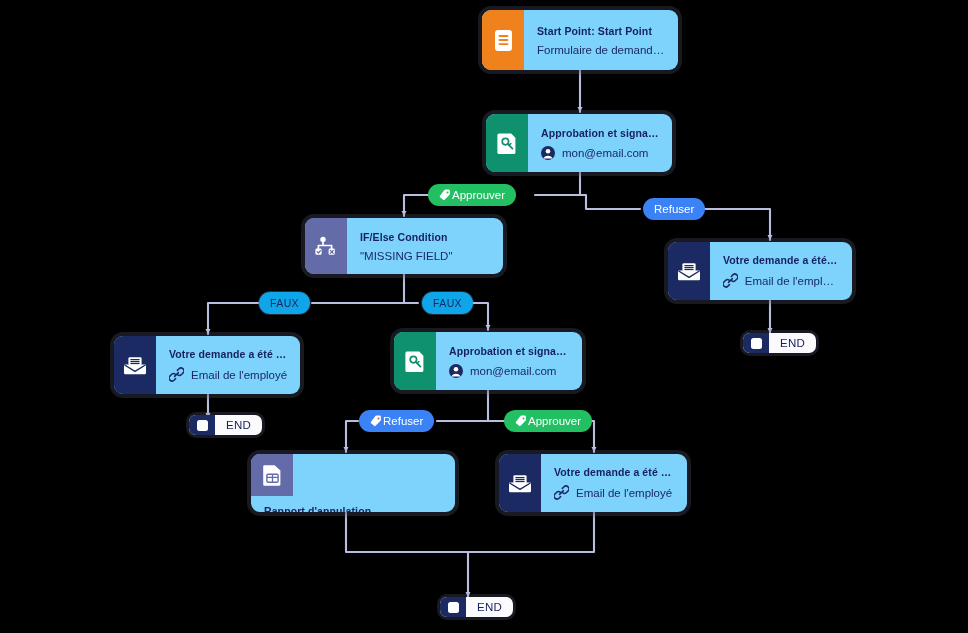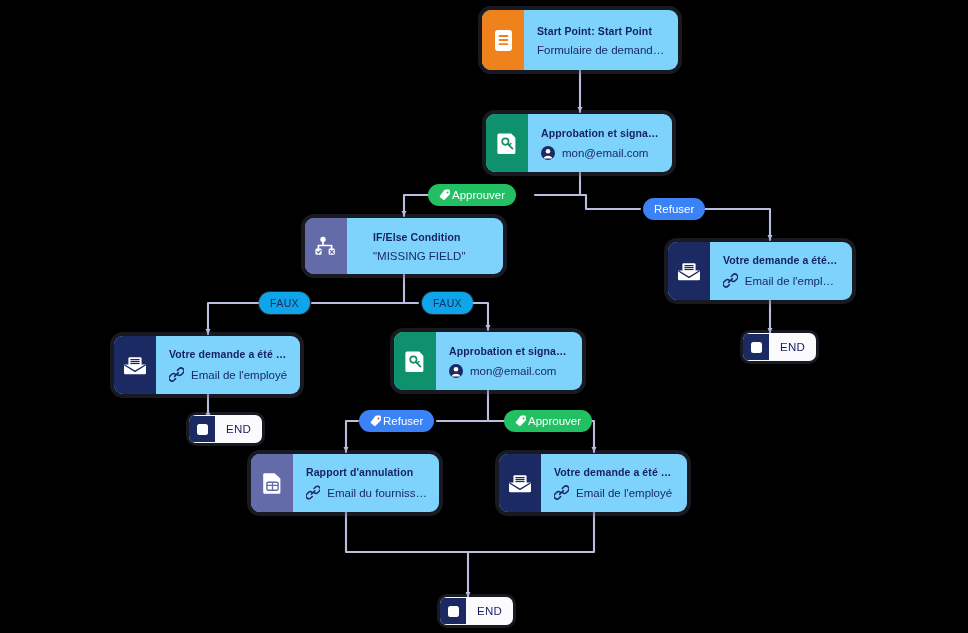--- a/index.html
+++ b/index.html
@@ -67,21 +67,21 @@
   .pill.plain {
     background: #0ea5e9; color: #1b2a63;
     font-size: 10.5px; letter-spacing: .4px;
     box-shadow: 0 0 0 1px rgba(150,158,205,0.25);
   }
 
   
   .endnode {
     position: absolute;
     display: flex; align-items: center;
-    height: 28px;
+    height: 20px;
     background: #fbfbfe;
     border-radius: 7px;
     box-shadow: 0 0 0 3px rgba(150,158,205,0.16), 0 2px 5px rgba(0,0,0,0.4);
     overflow: hidden;
   }
   .endnode .sq {
     width: 26px; height: 26px;
     background: #1b2a63;
     display: flex; align-items: center; justify-content: center;
   }
@@ -174,21 +174,21 @@
         <svg class="gi" width="14" height="14" viewBox="0 0 14 14">
           <circle cx="7" cy="7" r="7" fill="#1b2a63"></circle>
           <circle cx="7" cy="5.3" r="2.3" fill="#fff"></circle>
           <path d="M2.6,12.6 a4.6,4.0 0 0 1 8.8,0 z" fill="#fff"></path>
         </svg>
         <span class="txt">mon@email.com</span>
       </div>
     </div>
   </div>
 
-  <div class="node" style="left:305px; top:218px; width:198px; height:56px;gap:13px;">
+  <div class="node" style="left:305px; top:218px; width:198px; height:56px;">
     <div class="iconbox ic-slate">
       <svg class="gi" width="22" height="21" viewBox="0 0 22 21">
         <circle cx="8" cy="3.4" r="2.7" fill="#fff"></circle>
         <path d="M8,6.1 v3.4 M3.4,9.5 h13.2 M3.4,9.5 v3.0 M16.6,9.5 v3.0" stroke="#fff" stroke-width="1.7" fill="none" stroke-linecap="round"></path>
         <rect x="0.4" y="12.6" width="6.2" height="6.2" rx="1.3" fill="#fff"></rect>
         <rect x="13.6" y="12.6" width="6.2" height="6.2" rx="1.3" fill="#fff"></rect>
         <path d="M2.1,15.7 l1.3,1.3 l2.0,-2.3" stroke="#646ba9" stroke-width="1.2" fill="none" stroke-linecap="round" stroke-linejoin="round"></path>
         <path d="M15.3,14.4 l3.0,3.0 M18.3,14.4 l-3.0,3.0" stroke="#646ba9" stroke-width="1.2" stroke-linecap="round"></path>
       </svg>
     </div>
@@ -259,21 +259,21 @@
         <svg class="gi" width="14" height="14" viewBox="0 0 14 14">
           <circle cx="7" cy="7" r="7" fill="#1b2a63"></circle>
           <circle cx="7" cy="5.3" r="2.3" fill="#fff"></circle>
           <path d="M2.6,12.6 a4.6,4.0 0 0 1 8.8,0 z" fill="#fff"></path>
         </svg>
         <span class="txt">mon@email.com</span>
       </div>
     </div>
   </div>
 
-  <div class="node" style="left:251px; top:454px; width:188px; height:58px;">
+  <div class="node" style="left:251px; top:454px; width:204px; height:58px;flex-direction:column;">
     <div class="iconbox ic-slate">
       <svg class="gi" width="19" height="22" viewBox="0 0 19 22">
         <path d="M1.6,1.2 h10.0 l5.8,5.4 v13.8 a1.4,1.4 0 0 1 -1.4,1.4 h-14.4 a1.4,1.4 0 0 1 -1.4,-1.4 v-17.8 a1.4,1.4 0 0 1 1.4,-1.4 z" fill="#fff"></path>
         <rect x="3.9" y="10.2" width="11.2" height="8.0" rx="1.1" fill="none" stroke="#646ba9" stroke-width="1.4"></rect>
         <path d="M3.9,13.3 h11.2 M9.5,10.2 v8.0" stroke="#646ba9" stroke-width="1.3"></path>
       </svg>
     </div>
     <div class="body">
       <div class="title">Rapport d'annulation</div>
       <div class="sub">

